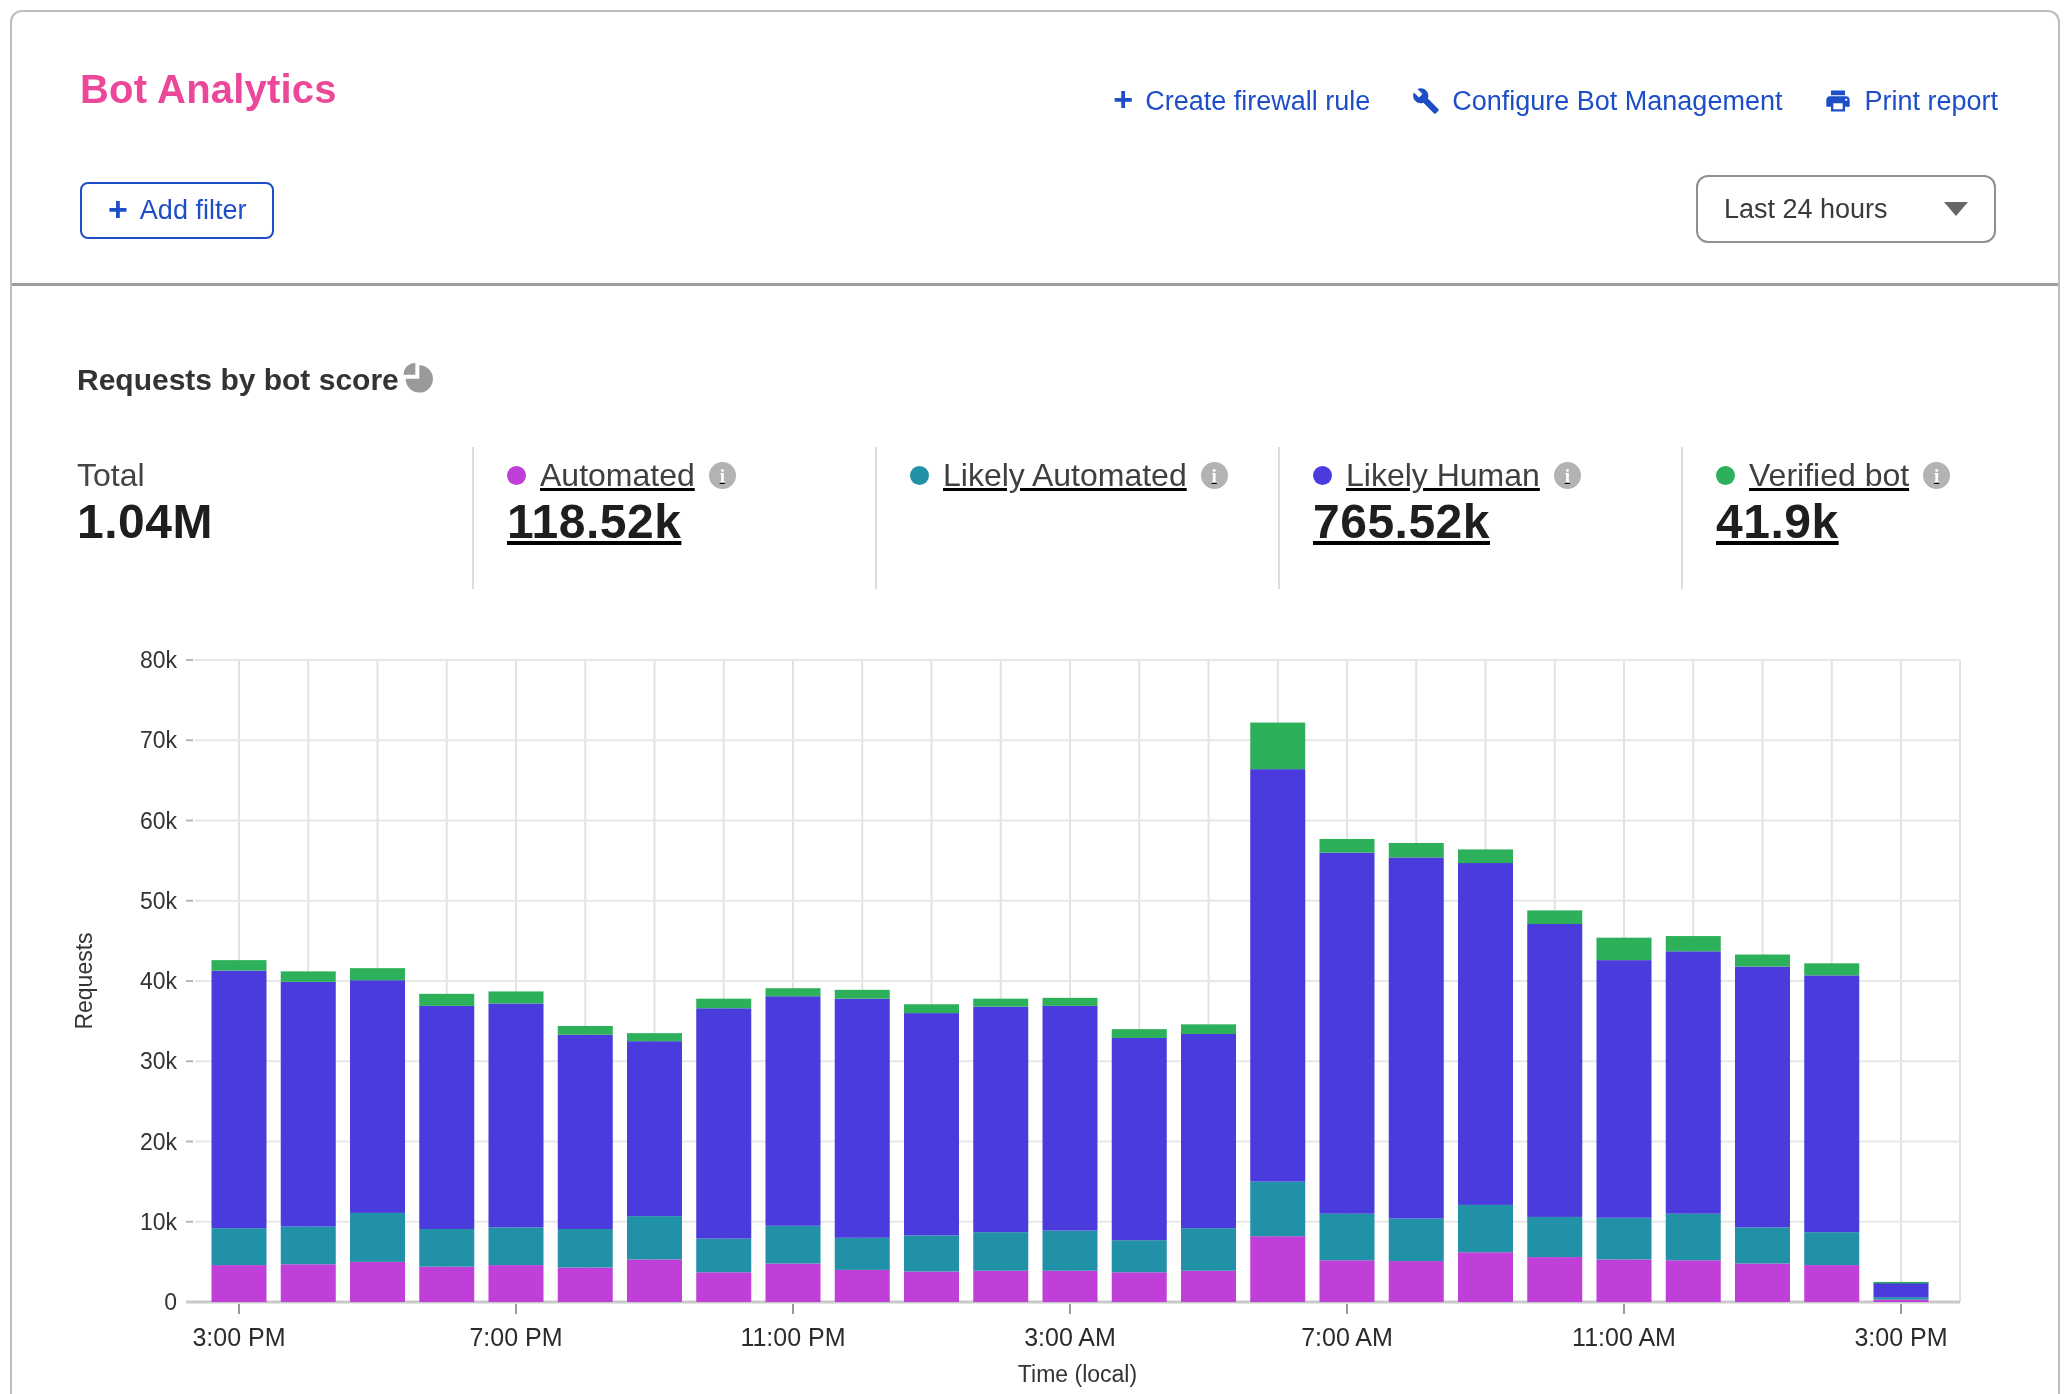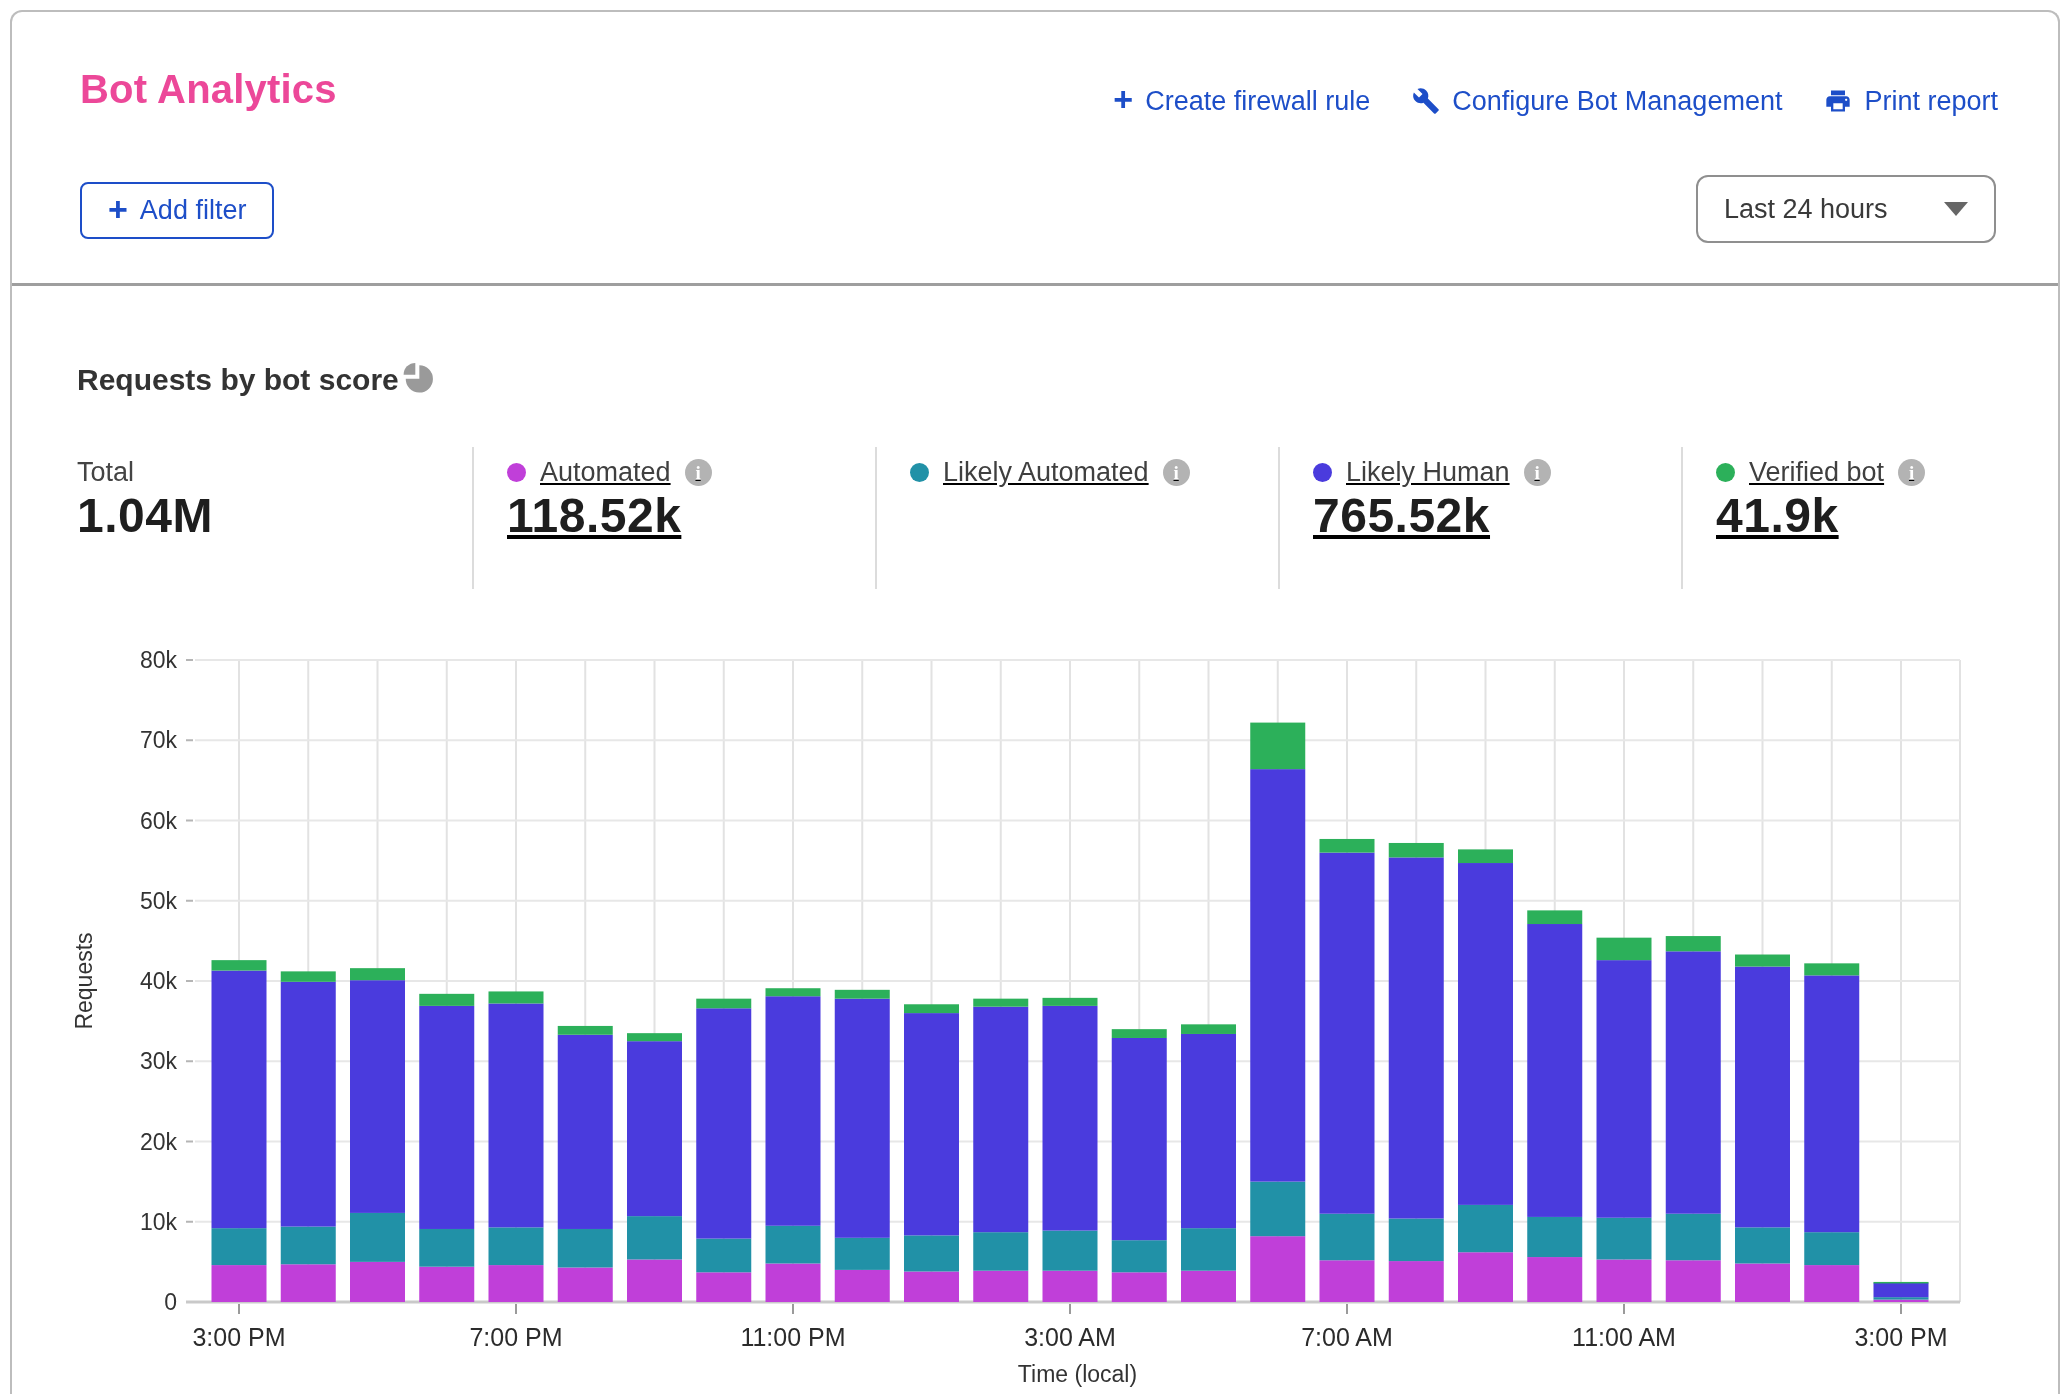--- a/index.html
+++ b/index.html
@@ -31,21 +31,21 @@
     display:flex;align-items:center;justify-content:space-between;padding:0 26px;cursor:pointer;
   }
   .caret{width:0;height:0;border-left:12px solid transparent;border-right:12px solid transparent;border-top:14px solid #666;}
   .section-title-row{position:absolute;left:65px;top:348px;display:flex;align-items:center;}
   .section-title{font-size:30px;font-weight:bold;color:#333;}
   .stats{position:absolute;left:65px;top:435px;display:flex;}
   .stat-col{width:403px;box-sizing:border-box;padding-top:10px;height:142px;}
   .stat-col.divided{border-left:2px solid #dcdcdc;padding-left:33px;text-decoration:underline;}
   .stat-head{display:flex;align-items:center;gap:14px;}
   .dot{width:19px;height:19px;border-radius:50%;}
-  .stat-label{font-size:27px;color:#3f3f3f;}
+  .stat-label{font-size:32px;color:#3f3f3f;}
   .stat-label.plain{color:#444;}
   .info-icon{
     width:27px;height:27px;border-radius:50%;background:#b3b3b3;color:#fff;
     display:inline-flex;align-items:center;justify-content:center;
     font-size:19px;font-weight:bold;font-family:"Liberation Serif",serif;cursor:pointer;
   }
   .stat-value{font-size:48px;font-weight:bold;color:#1e1e1e;margin-top:0;letter-spacing:0.5px;}
   .chart-area{position:absolute;left:0;top:600px;width:2070px;height:794px;}
   .ytick{font-size:23px;fill:#333;}
   .xtick{font-size:25px;fill:#2b2b2b;}

